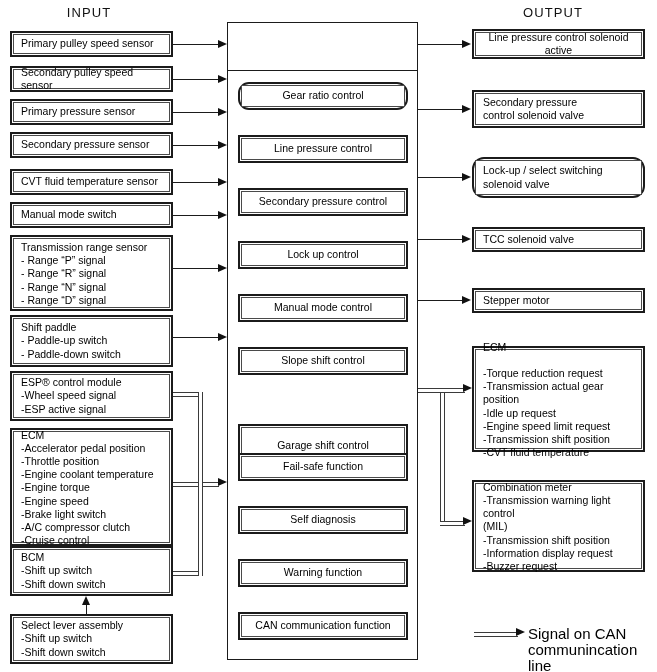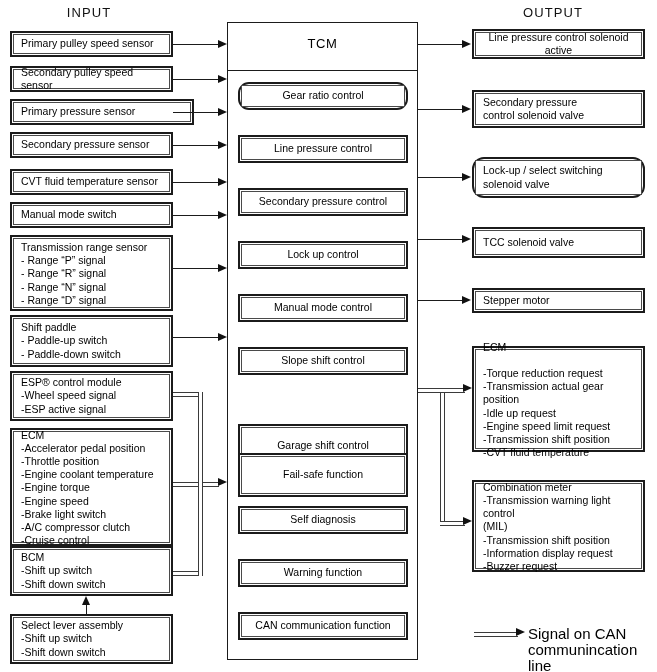--- a/index.html
+++ b/index.html
@@ -73,21 +73,20 @@
   
   .legend-txt{font-size:15px;line-height:16px;white-space:pre-line;}
 </style>
 </head>
 <body>
 
 <div class="abs col-head" style="left:14px;top:5px;width:150px;">INPUT</div>
 <div class="abs col-head" style="left:478px;top:5px;width:150px;">OUTPUT</div>
 
 <div class="abs tcm-panel" style="left:227px;top:22px;width:191px;height:638px;">
-  <div class="abs tcm-title" style="left:0;top:13px;width:189px;">TCM</div>
   <div class="tcm-divider" style="top:47px;"></div>
 </div>
 
 <div class="abs dbox" style="left:238px;top:82px;width:170px;height:28px;border-radius:11px;">
   <div class="inner">
       <div class="txt center">Gear ratio control</div>
     </div>
 </div>
 <div class="abs dbox" style="left:238px;top:135px;width:170px;height:28px;">
   <div class="inner">
@@ -112,21 +111,21 @@
 <div class="abs dbox" style="left:238px;top:347px;width:170px;height:28px;">
   <div class="inner">
       <div class="txt center">Slope shift control</div>
     </div>
 </div>
 <div class="abs dbox" style="left:238px;top:424px;width:170px;height:44px;">
   <div class="inner">
       <div class="txt center">Garage shift control</div>
     </div>
 </div>
-<div class="abs dbox" style="left:238px;top:453px;width:170px;height:44px;">
+<div class="abs dbox" style="left:238px;top:453px;width:170px;height:28px;">
   <div class="inner">
       <div class="txt center">Fail-safe function</div>
     </div>
 </div>
 <div class="abs dbox" style="left:238px;top:506px;width:170px;height:28px;">
   <div class="inner">
       <div class="txt center">Self diagnosis</div>
     </div>
 </div>
 <div class="abs dbox" style="left:238px;top:559px;width:170px;height:28px;">
@@ -143,21 +142,21 @@
 <div class="abs dbox" style="left:10px;top:31px;width:163px;height:26px;">
   <div class="inner">
       <div class="txt">Primary pulley speed sensor</div>
     </div>
 </div>
 <div class="abs dbox" style="left:10px;top:66px;width:163px;height:26px;">
   <div class="inner">
       <div class="txt">Secondary pulley speed sensor</div>
     </div>
 </div>
-<div class="abs dbox" style="left:10px;top:99px;width:184px;height:26px;">
+<div class="abs dbox" style="left:10px;top:99px;width:163px;height:26px;">
   <div class="inner">
       <div class="txt">Primary pressure sensor</div>
     </div>
 </div>
 <div class="abs dbox" style="left:10px;top:132px;width:163px;height:26px;">
   <div class="inner">
       <div class="txt">Secondary pressure sensor</div>
     </div>
 </div>
 <div class="abs dbox" style="left:10px;top:169px;width:163px;height:26px;">
@@ -231,21 +230,21 @@
       <div class="txt">Secondary pressure
 control solenoid valve</div>
     </div>
 </div>
 <div class="abs dbox" style="left:472px;top:157px;width:173px;height:41px;border-radius:12px;">
   <div class="inner">
       <div class="txt">Lock-up / select switching
 solenoid valve</div>
     </div>
 </div>
-<div class="abs dbox" style="left:472px;top:227px;width:173px;height:31px;">
+<div class="abs dbox" style="left:472px;top:227px;width:173px;height:25px;">
   <div class="inner">
       <div class="txt">TCC solenoid valve</div>
     </div>
 </div>
 <div class="abs dbox" style="left:472px;top:288px;width:173px;height:25px;">
   <div class="inner">
       <div class="txt">Stepper motor</div>
     </div>
 </div>
 <div class="abs dbox" style="left:472px;top:346px;width:173px;height:106px;">

